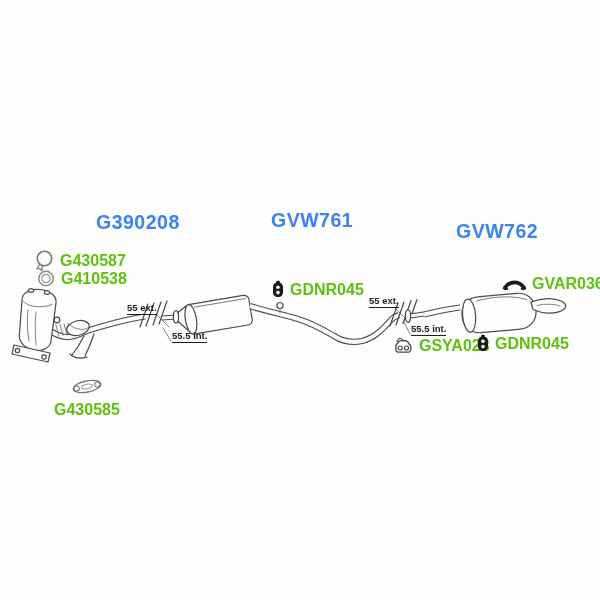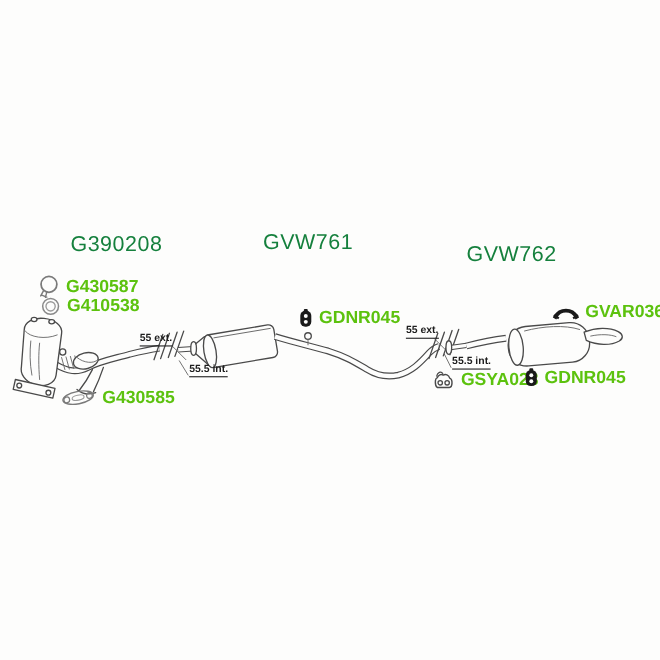--- a/index.html
+++ b/index.html
@@ -10,21 +10,21 @@
   
   .ln{fill:none;stroke:#4a4a4a;stroke-width:1.2;stroke-linejoin:round;stroke-linecap:round;}
   .lnt{fill:none;stroke:#6a6a6a;stroke-width:0.85;stroke-linejoin:round;stroke-linecap:round;}
   .pw{fill:#fdfdfc;stroke:#4a4a4a;stroke-width:1.2;stroke-linejoin:round;}
   .po{fill:none;stroke:#4a4a4a;stroke-width:6.2;stroke-linecap:butt;}
   .pi{fill:none;stroke:#fdfdfc;stroke-width:4.1;stroke-linecap:butt;}
   .so{fill:none;stroke:#4a4a4a;stroke-width:5;stroke-linecap:butt;}
   .si{fill:none;stroke:#fdfdfc;stroke-width:3.1;stroke-linecap:butt;}
 
   
-  .group-title{position:absolute;font-size:19.5px;font-weight:normal;color:#15803d;letter-spacing:0.5px;white-space:nowrap;}
+  .group-title{position:absolute;font-size:19.5px;font-weight:bold;color:#3b82f6;letter-spacing:0.5px;white-space:nowrap;margin-left:32px;}
   .part-row{position:absolute;display:flex;align-items:center;gap:5px;white-space:nowrap;}
   .part-code{font-size:16px;font-weight:bold;color:#5cc20e;text-decoration:none;cursor:pointer;line-height:1;}
   .part-icon{display:block;}
   .meas{position:absolute;font-size:9.5px;font-weight:bold;color:#1e1e1e;border-bottom:1.2px solid #1e1e1e;padding-bottom:1px;white-space:nowrap;}
 </style>
 </head>
 <body>
 
 <div class="canvas">
 
@@ -125,21 +125,21 @@
   </div>
 
   <div class="part-row" style="left:36px;top:269px;">
     <svg class="part-icon" width="20" height="19" viewBox="0 0 20 19">
       <circle cx="10" cy="9.5" r="7.2" fill="none" stroke="#8a8a8a" stroke-width="1.4"></circle>
       <circle cx="10" cy="9.5" r="4.2" fill="none" stroke="#9a9a9a" stroke-width="1.2"></circle>
     </svg>
     <a class="part-code">G410538</a>
   </div>
 
-  <div class="part-row" style="left:54px;top:351px;">
+  <div class="part-row" style="left:54px;top:376px;flex-direction:column;">
     <svg class="part-icon" width="34" height="21" viewBox="0 0 34 21">
       <g transform="rotate(-11 17 10.5)">
         <ellipse cx="17" cy="10.5" rx="14" ry="5.6" fill="none" stroke="#7a7a7a" stroke-width="1.3"></ellipse>
         <circle cx="6.5" cy="10.5" r="2.6" fill="none" stroke="#7a7a7a" stroke-width="1.1"></circle>
         <circle cx="27.5" cy="10.5" r="2.6" fill="none" stroke="#7a7a7a" stroke-width="1.1"></circle>
         <ellipse cx="17" cy="10.5" rx="5.5" ry="2.3" fill="none" stroke="#9a9a9a" stroke-width="1"></ellipse>
       </g>
     </svg>
     <a class="part-code">G430585</a>
   </div>

